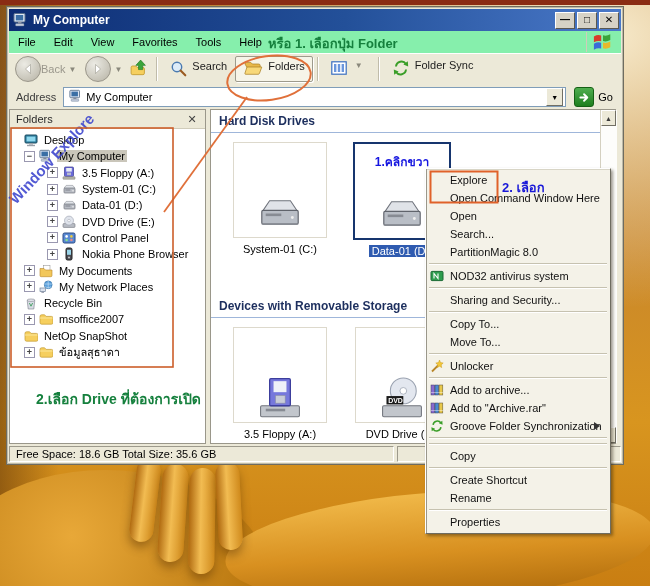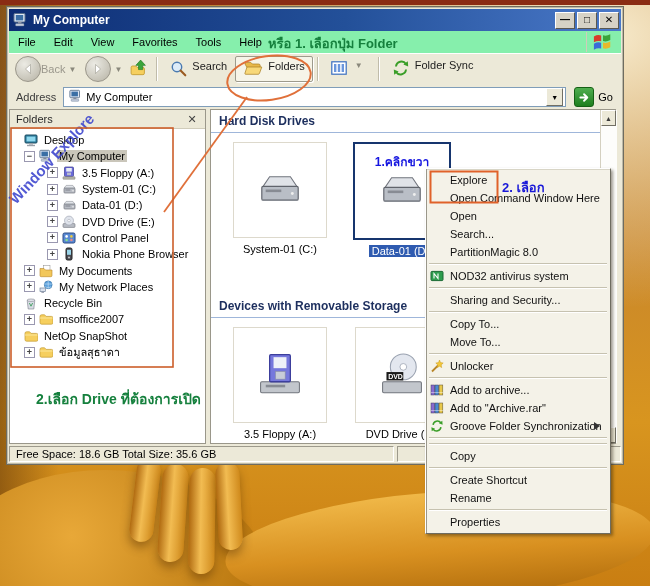--- a/index.html
+++ b/index.html
@@ -70,21 +70,21 @@
   .ticon14{width:14px;height:14px;flex:0 0 auto;margin-right:4px;}
   .tlab{padding:0 2px;}
   .tlab.sel{background:#cac6ba;}
   .splitter{position:absolute;left:197px;top:0;width:4px;bottom:0;background:#ece9d8;}
   .content{position:absolute;left:201px;top:0;width:406px;bottom:0;background:#fff;border:1px solid #9a978a;box-sizing:border-box;overflow:hidden;}
   .sect{position:absolute;left:0;width:100%;}
   .sect-title{font-weight:bold;font-size:12px;color:#1d2f5e;margin:0 0 4px 8px;}
   .sect-rule{height:1px;background:#9fb6da;margin:0 8px 0 0;}
   .tiles{display:flex;gap:24px;margin:9px 0 0 20px;}
   .tilewrap{width:98px;display:flex;flex-direction:column;align-items:center;}
-  .tile{width:94px;height:96px;border:1px solid #ddd9cc;display:flex;align-items:center;justify-content:center;position:relative;box-sizing:border-box;}
+  .tile{width:94px;height:96px;border:1px solid #ddd9cc;display:flex;align-items:flex-end;justify-content:center;position:relative;box-sizing:border-box;}
   .tile.selected{width:98px;height:98px;border:2px solid #16356e;}
   .tile .tnote{position:absolute;top:8px;left:0;right:0;text-align:center;color:#1515e0;font-weight:bold;font-size:12px;}
   .tile svg{width:52px;height:44px;}
   .drive-label{margin-top:5px;text-align:center;}
   .drive-label.sel{background:#2f5bb0;color:#fff;padding:0 3px;}
   .vscroll{position:absolute;left:591px;top:1px;width:16px;bottom:1px;background:#fdfdfb;border-left:1px solid #d4d0c0;}
   .sbtn{position:absolute;left:0;width:15px;height:16px;background:#ece9d8;border:1px solid;
     border-color:#fff #716f64 #716f64 #fff;display:flex;align-items:center;justify-content:center;font-size:7px;color:#3a3a3a;box-sizing:border-box;}
   .statusbar{position:absolute;left:2px;bottom:2px;right:2px;height:18px;background:#ece9d8;display:flex;gap:3px;padding-top:2px;box-sizing:border-box;}
   .spane{border:1px solid;border-color:#9d9a8c #fff #fff #9d9a8c;display:flex;align-items:center;padding:0 6px;box-sizing:border-box;}

